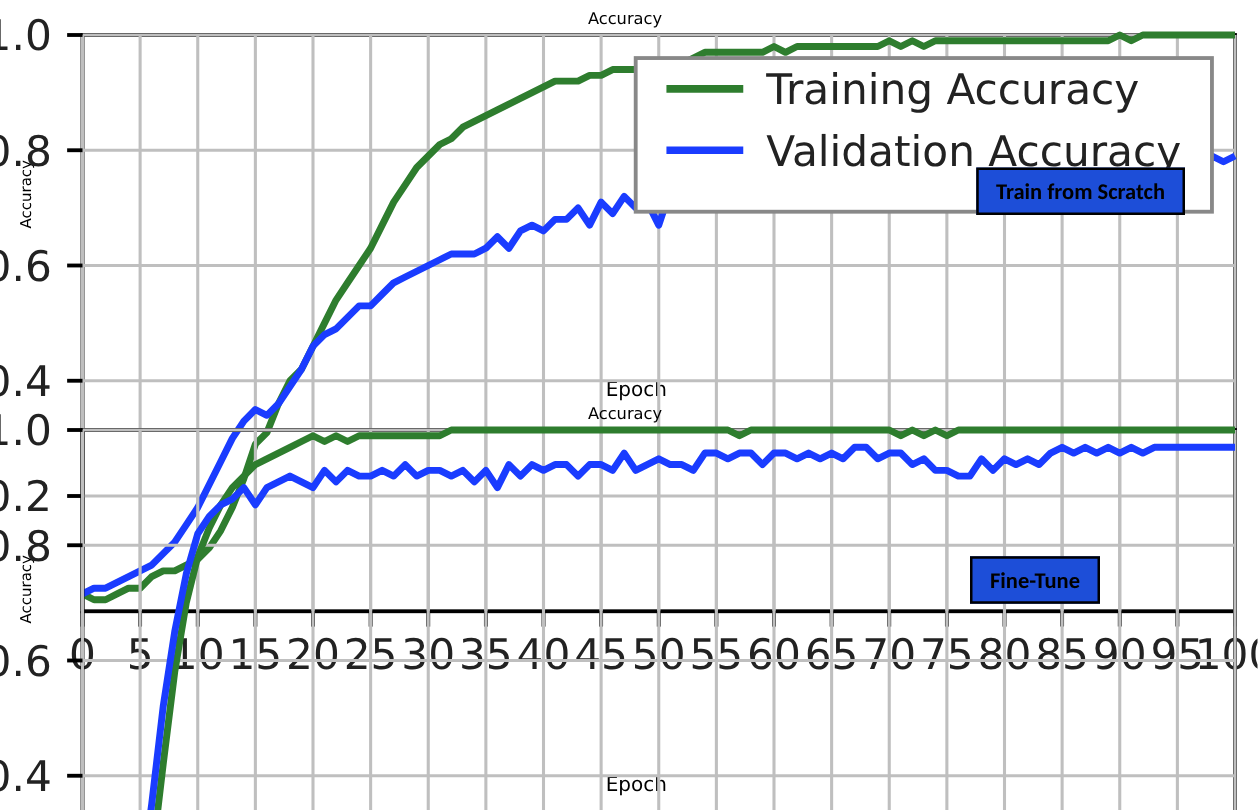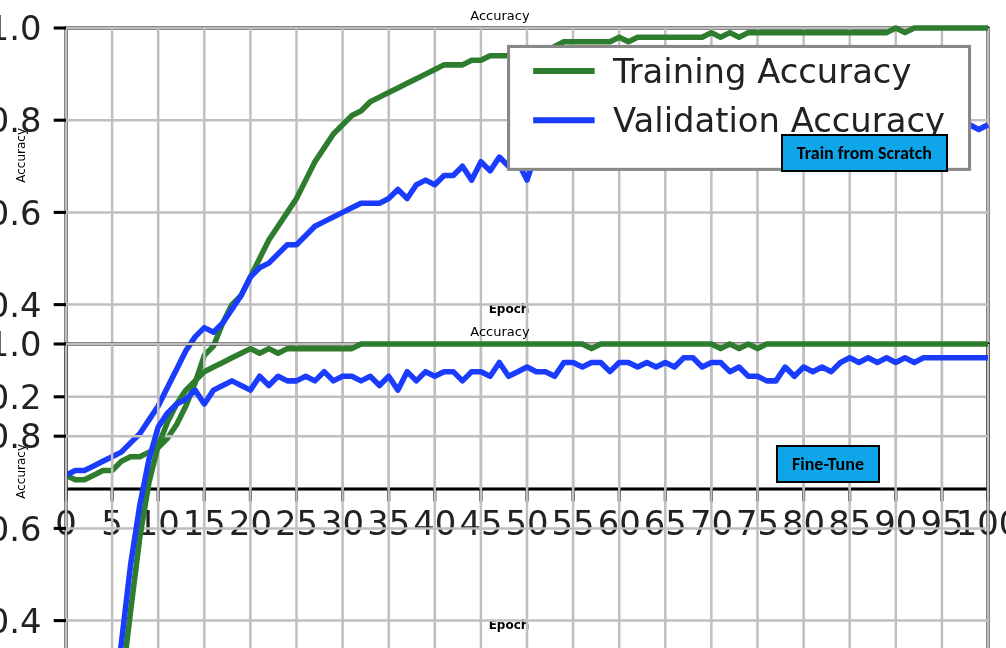--- a/index.html
+++ b/index.html
@@ -49,37 +49,36 @@
     display: flex;
     flex-direction: column;
   }
   .plot-svg-holder {
     flex: 1 1 auto;
     position: relative;
   }
   .xlabel-row {
     height: 14px;
     text-align: center;
-    font-size: 12px;
-    font-weight: bold;
+    font-size: 16px;
   }
   svg.plot {
     position: absolute;
     inset: 14px 0 22px 36px; 
   }
   .tick-label { font-size: 11px; fill: #222; }
   .legend-box {
     fill: #ffffff;
     stroke: #888;
     stroke-width: 1;
   }
   .annotation-box {
     position: absolute;
     border: 2px solid #000;
-    background: #0ea5e9;
+    background: #1d4ed8;
     font-family: Calibri, Arial, sans-serif;
     font-size: 18px;
     font-weight: 600;
     padding: 6px 14px;
     white-space: nowrap;
   }
 </style>
 </head>
 <body>
 

